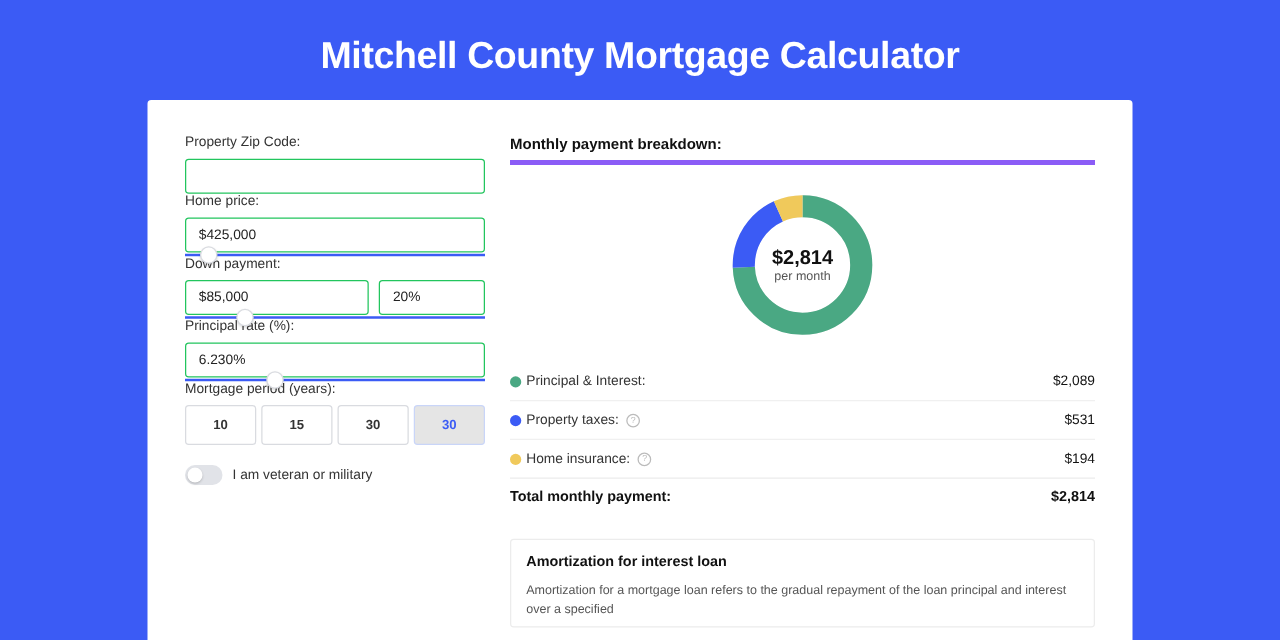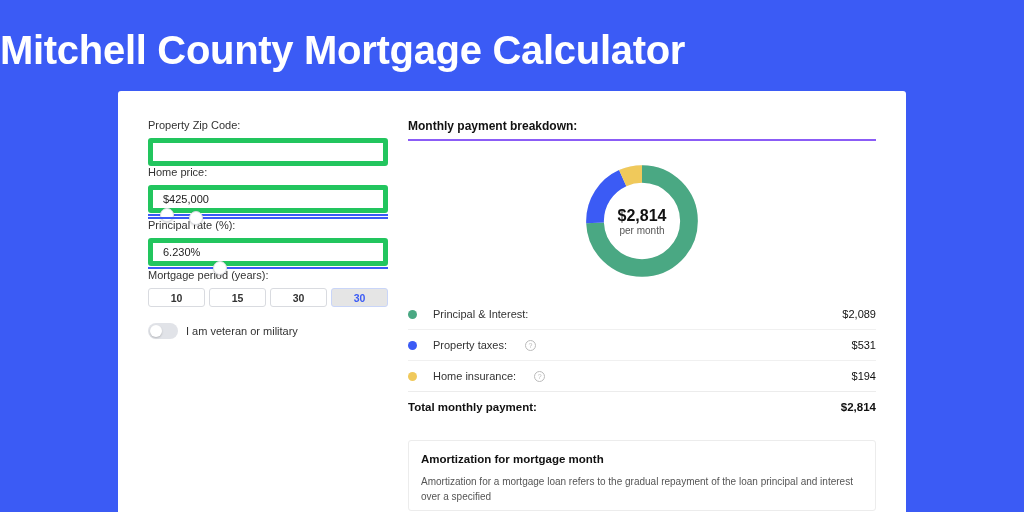--- a/index.html
+++ b/index.html
@@ -6,21 +6,22 @@
   body {
     font-family: -apple-system, BlinkMacSystemFont, "Segoe UI", Arial, sans-serif;
     background: #3b5bf5;
     width: 1024px;
     height: 512px;
     overflow: hidden;
     position: relative;
   }
   .page-title {
     color: #fff;
-    font-size: 40px;
+    text-align: center;
+    font-size: 30px;
     font-weight: 700;
     padding: 28px 0 18px;
     letter-spacing: -0.3px;
   }
   .card {
     background: #fff;
     margin: 0 auto;
     width: 788px;
     min-height: 600px;
     border-radius: 3px 3px 0 0;
@@ -34,21 +35,21 @@
   .field-label {
     font-size: 11px;
     color: #333;
     display: block;
     margin-bottom: 7px;
   }
   .field-group { }
   .text-input {
     width: 100%;
     height: 28px;
-    border: 5px solid #22c55e;
+    border: 1px solid #22c55e;
     border-radius: 3px;
     padding: 0 10px;
     font-size: 11px;
     color: #222;
   }
   .slider-track {
     position: relative;
     height: 2px;
     background: #3b5bf5;
     margin-top: 1px;
@@ -65,21 +66,21 @@
     box-shadow: 0 1px 2px rgba(0,0,0,0.15);
     transform: translateX(-50%);
   }
   .dp-row { display: flex; gap: 8px; }
   .dp-row .text-input:first-child { flex: 2; }
   .dp-row .text-input:last-child { flex: 1; }
 
   .period-row { display: flex; gap: 4px; }
   .period-btn {
     flex: 1;
-    height: 19px;
+    height: 32px;
     border: 1px solid #d9dbe0;
     background: #fff;
     font-size: 10.5px;
     font-weight: 600;
     color: #333;
     border-radius: 3px;
     cursor: pointer;
   }
   .period-btn.active {
     background: #e5e5e5;
@@ -94,38 +95,38 @@
   }
   .toggle::after {
     content: ""; position: absolute; left: 2px; top: 2px;
     width: 12px; height: 12px; border-radius: 50%; background: #fff;
     box-shadow: 0 1px 2px rgba(0,0,0,0.2);
   }
   .toggle-label { font-size: 11px; color: #333; }
 
   .section-title {
     font-size: 12px; font-weight: 700; color: #111;
-    border-bottom: 2px solid #8b5cf6; padding-bottom: 6px;
+    border-bottom: 4px solid #8b5cf6; padding-bottom: 6px;
   }
   .donut-wrap { display: flex; justify-content: center; padding: 18px 0 16px; }
   .donut { position: relative; width: 124px; height: 124px; }
   .donut svg { width: 124px; height: 124px; transform: rotate(-90deg); }
   .donut-center {
     position: absolute; inset: 0; display: flex; flex-direction: column;
     align-items: center; justify-content: center;
   }
   .donut-amount { font-size: 16px; font-weight: 700; color: #111; }
   .donut-sub { font-size: 10px; color: #555; }
 
   .legend-row {
     display: flex; align-items: center; justify-content: space-between;
     padding: 9px 0; border-bottom: 1px solid #f0f0f0;
   }
   .legend-row:last-of-type { border-bottom: none; }
-  .legend-left { display: flex; align-items: center; gap: 16px; font-size: 11px; color: #333; }
+  .legend-left { display: flex; align-items: center; gap: 4px; font-size: 11px; color: #333; }
   .legend-dot { width: 9px; height: 9px; border-radius: 50%; }
   .legend-val { font-size: 11px; color: #111; font-weight: 500; margin-left: 19px; }
   .info-icon {
     display: inline-flex; width: 11px; height: 11px; border-radius: 50%;
     border: 1px solid #bbb; color: #bbb; font-size: 7px;
     align-items: center; justify-content: center; margin-left: 2px;
   }
   .total-row {
     display: flex; justify-content: space-between;
     padding: 9px 0; font-size: 11.5px; font-weight: 700; color: #111;
@@ -156,20 +157,25 @@
 
     <div class="field-group">
       <label class="field-label">Home price:</label>
       <input class="text-input" type="text" value="$425,000" style="">
       <div class="slider-track">
         <div class="slider-thumb" style="left:8%"></div>
       </div>
     </div>
 
     <div class="field-group">
+      <label class="field-label">Down payment:</label>
+      <div class="dp-row">
+        <input class="text-input" type="text" value="$85,000" style="">
+        <input class="text-input" type="text" value="20%" style="">
+      </div>
       <div class="slider-track">
         <div class="slider-thumb" style="left:20%"></div>
       </div>
     </div>
 
     <div class="field-group">
       <label class="field-label">Principal rate (%):</label>
       <input class="text-input" type="text" value="6.230%" style="">
       <div class="slider-track">
         <div class="slider-thumb" style="left:30%"></div>
@@ -239,18 +245,18 @@
           <span class="legend-val">$194</span>
         </div>
       </div>
 
     <div class="total-row">
       <span>Total monthly payment:</span>
       <span>$2,814</span>
     </div>
 
     <div class="amort-card">
-      <div class="amort-title">Amortization for mortgage month</div>
+      <div class="amort-title">Amortization for interest loan</div>
       <div class="amort-text">Amortization for a mortgage loan refers to the gradual repayment of the loan principal and interest over a specified</div>
     </div>
 
   </div>
 </div>
 
 </body></html>

